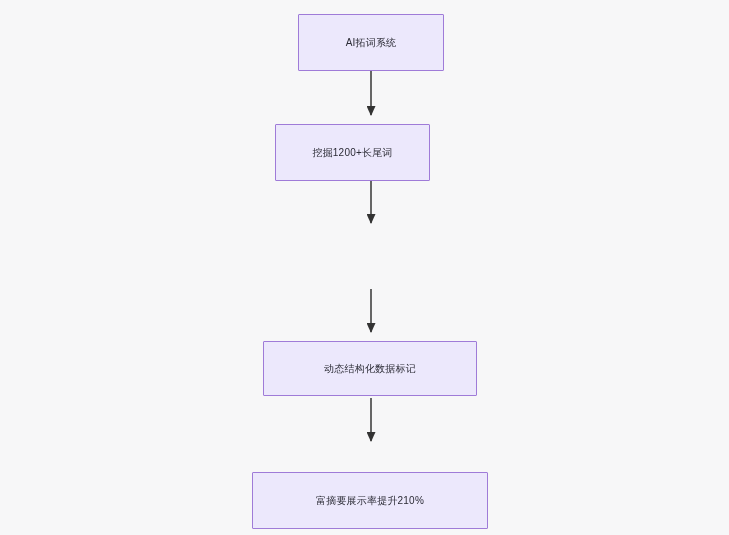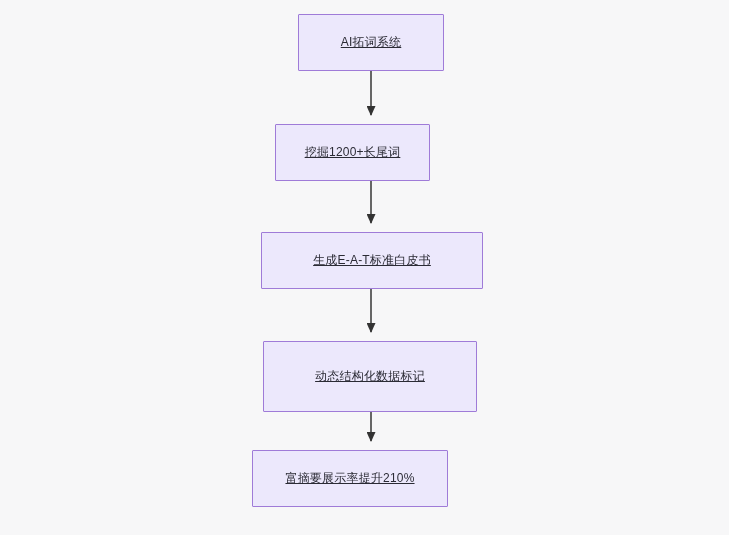--- a/index.html
+++ b/index.html
@@ -24,27 +24,26 @@
     box-sizing: border-box;
     background: #ece8fc;
     border: 1.5px solid #9f7bd8;
     border-radius: 1px;
     display: flex;
     align-items: center;
     justify-content: center;
     z-index: 2;
   }
   .node-label {
-    font-size: 12px;
+    font-size: 10px;
     line-height: 1.2;
     color: #2b2b35;
     white-space: nowrap;
     letter-spacing: 0.2px;
     font-family: "Liberation Sans", "DejaVu Sans", sans-serif;
-    text-decoration: underline;
   }
   .edge-layer {
     position: absolute;
     left: 0;
     top: 0;
     width: 729px;
     height: 535px;
     z-index: 1;
     pointer-events: none;
   }
@@ -69,25 +68,22 @@
   </svg>
 
   <div class="node" style="left: 298px; top: 14px; width: 146px; height: 57px; background: rgb(236, 232, 252); border-color: rgb(159, 123, 216);">
     <span class="node-label" style="color: rgb(43, 43, 53);">AI拓词系统</span>
   </div>
 
   <div class="node" style="left: 275px; top: 124px; width: 155px; height: 57px; background: rgb(236, 232, 252); border-color: rgb(159, 123, 216);">
     <span class="node-label" style="color: rgb(43, 43, 53);">挖掘1200+长尾词</span>
   </div>
 
-  <div class="node" style="left: 261px; top: 232px; width: 222px; height: 57px; background: rgb(236, 232, 252); border-color: rgb(159, 123, 216);">
-    <span class="node-label" style="color: rgb(43, 43, 53);">生成E-A-T标准白皮书</span>
-  </div>
 
-  <div class="node" style="left: 263px; top: 341px; width: 214px; height: 71px; background: rgb(236, 232, 252); border-color: rgb(159, 123, 216);">
+  <div class="node" style="left: 263px; top: 341px; width: 214px; height: 55px; background: rgb(236, 232, 252); border-color: rgb(159, 123, 216);">
     <span class="node-label" style="color: rgb(43, 43, 53);">动态结构化数据标记</span>
   </div>
 
-  <div class="node" style="left: 252px; top: 450px; width: 196px; height: 57px; background: rgb(236, 232, 252); border-color: rgb(159, 123, 216);">
+  <div class="node" style="left: 252px; top: 472px; width: 236px; height: 57px; background: rgb(236, 232, 252); border-color: rgb(159, 123, 216);">
     <span class="node-label" style="color: rgb(43, 43, 53);">富摘要展示率提升210%</span>
   </div>
 
 </div>
 
 </body></html>

